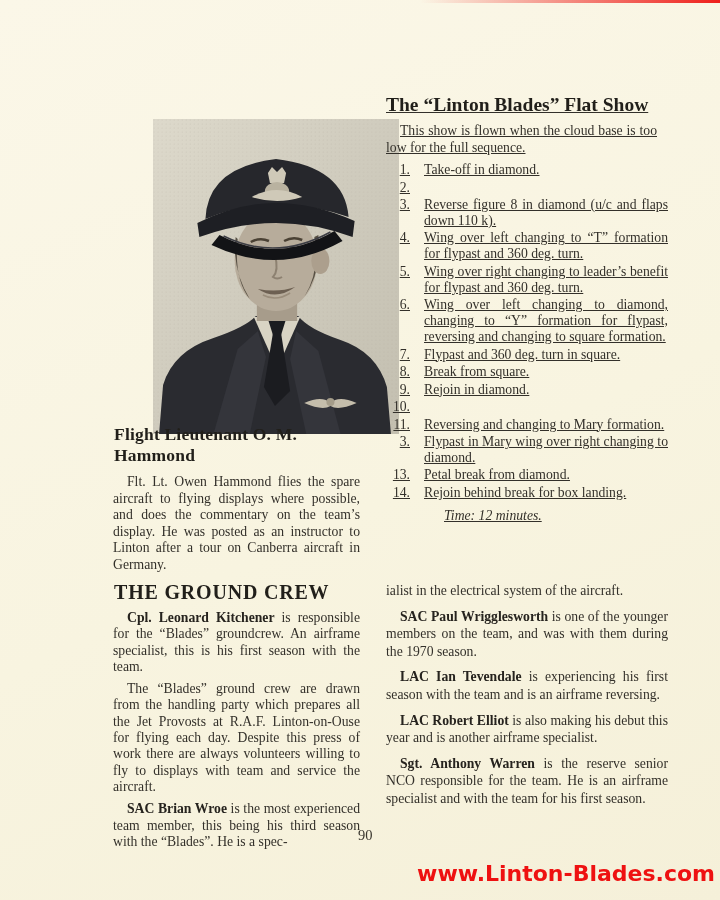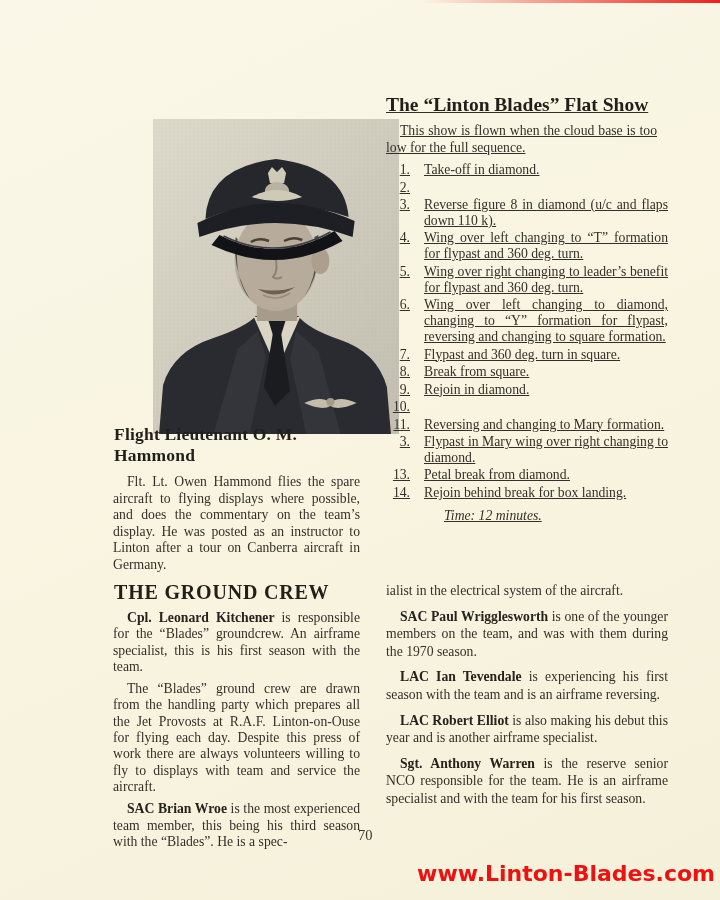--- a/index.html
+++ b/index.html
@@ -195,16 +195,16 @@
   </div>
 
   <div class="cont">
     <p class="overflow">ialist in the electrical system of the aircraft.</p>
     <p><strong class="lead">SAC Paul Wrigglesworth</strong><span> is one of the younger members on the team, and was with them during the 1970 season.</span></p>
     <p><strong class="lead">LAC Ian Tevendale</strong><span> is experiencing his first season with the team and is an airframe reversing.</span></p>
     <p><strong class="lead">LAC Robert Elliot</strong><span> is also making his debut this year and is another airframe specialist.</span></p>
     <p><strong class="lead">Sgt. Anthony Warren</strong><span> is the reserve senior NCO responsible for the team. He is an airframe specialist and with the team for his first season.</span></p>
   </div>
 
-  <p class="page-number">70</p>
+  <p class="page-number">90</p>
   <p class="watermark">www.Linton-Blades.com</p>
 
 </div>
 
 </body></html>

